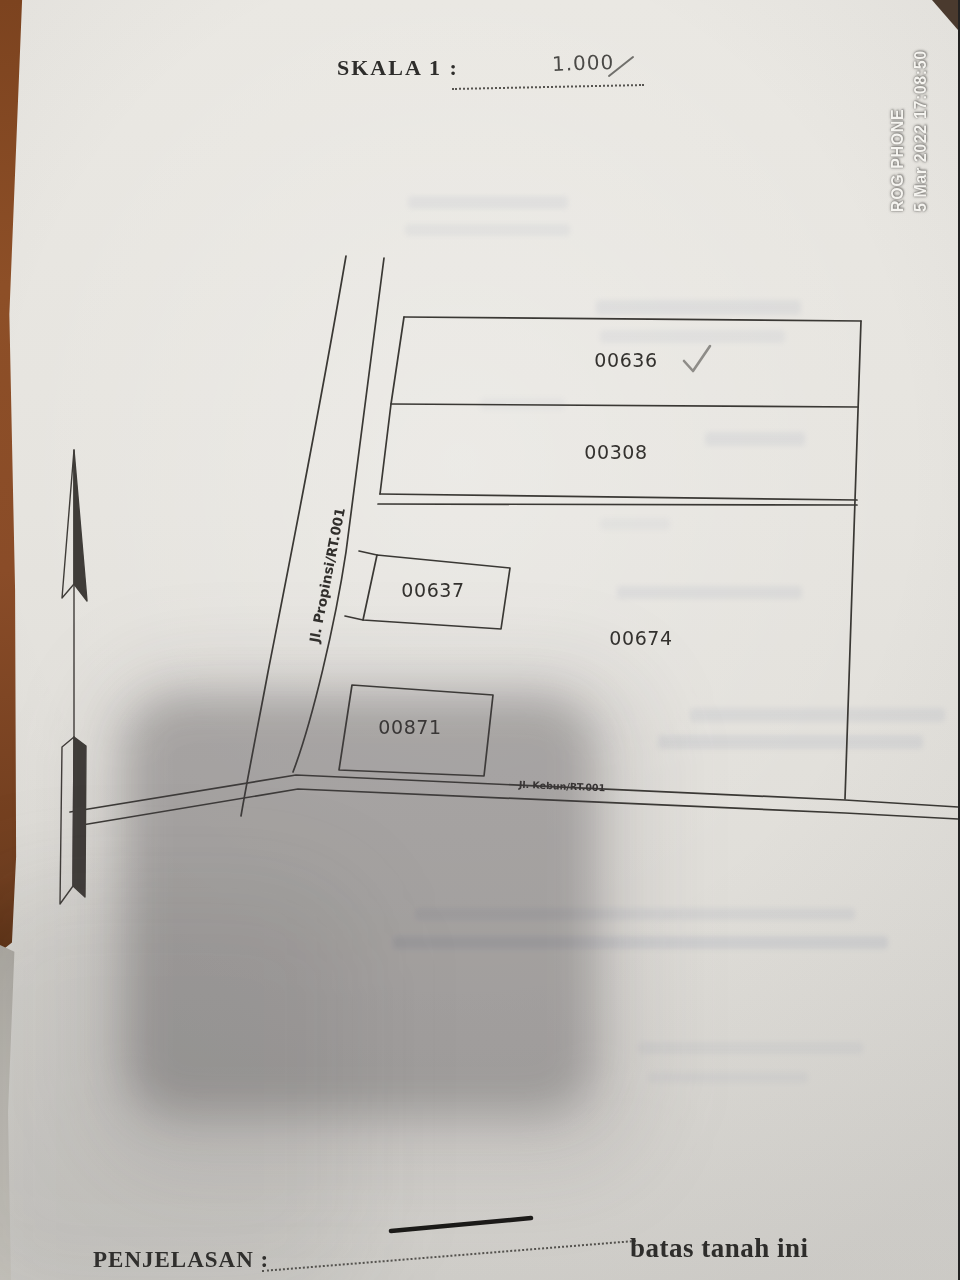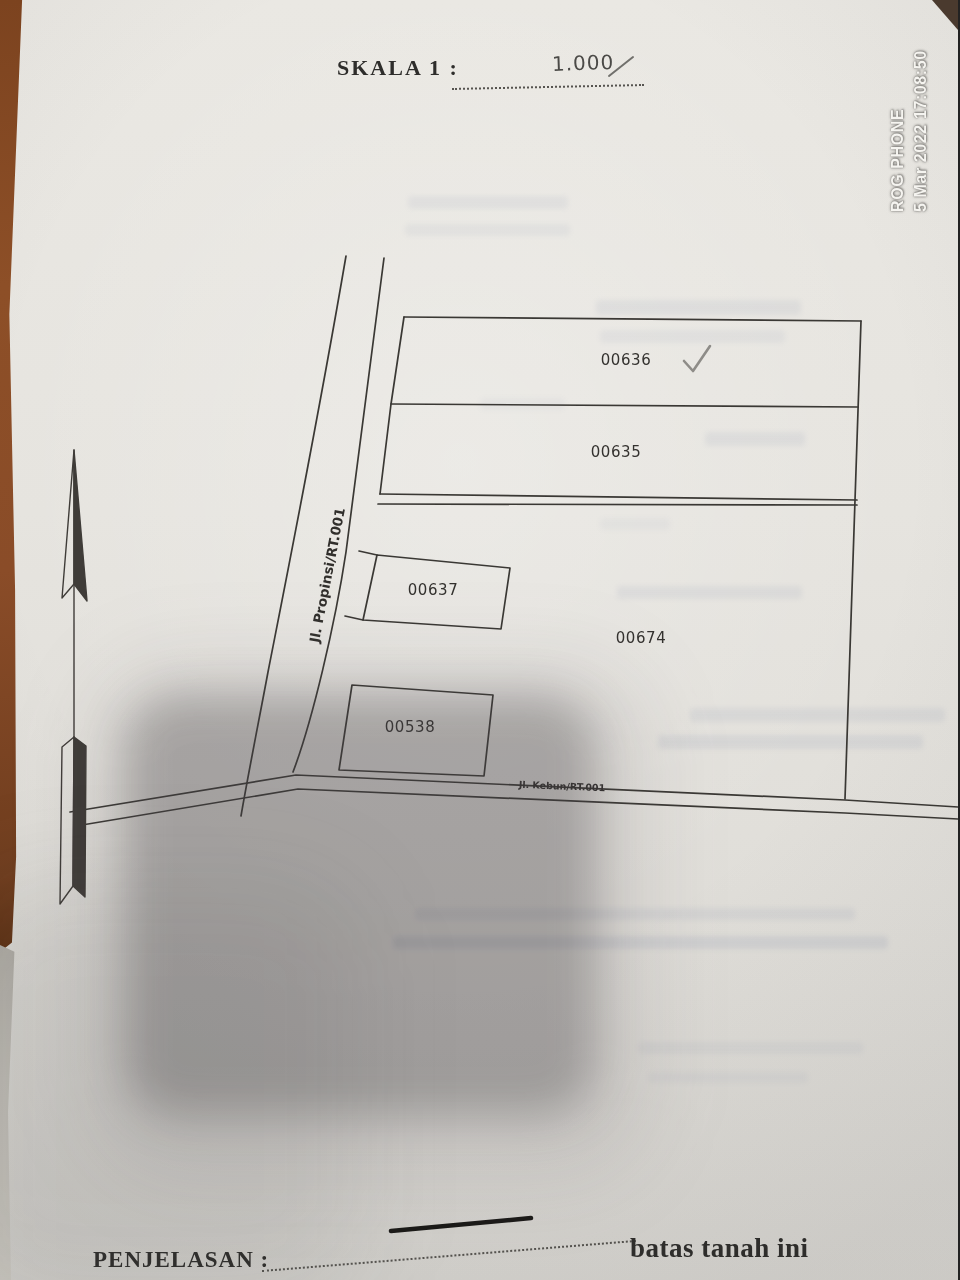--- a/index.html
+++ b/index.html
@@ -14,21 +14,21 @@
     background:linear-gradient(180deg,#7c431f 0%,#8d4f27 30%,#8a4c28 60%,#6f3d1e 92%,#5c3013 100%);
     clip-path:polygon(0 0,85% 0,36% 33%,58% 62%,62% 90%,46% 99%,0 100%);}
   .floor{position:absolute;left:0;top:945px;width:20px;height:335px;
     background:linear-gradient(180deg,#aeaba4 0%,#bcb9b2 40%,#c6c3bc 100%);
     clip-path:polygon(0 0,72% 2%,40% 50%,55% 100%,0 100%);}
   .corner-tr{position:absolute;right:0;top:0;width:26px;height:30px;background:#4a3a2e;
     clip-path:polygon(100% 0,0 0,100% 100%);}
   .heading{position:absolute;font-family:"Liberation Serif","DejaVu Serif",serif;
     font-weight:bold;color:#2e2d2b;white-space:nowrap;}
   .dotted{position:absolute;height:0;border-bottom:2px dotted #55534f;}
-  .lbl{position:absolute;transform:translate(-50%,-50%);font-size:15px;color:#34322f;
+  .lbl{position:absolute;transform:translate(-50%,-50%);font-size:19px;color:#34322f;
     letter-spacing:0.6px;white-space:nowrap;}
   .roadlbl{position:absolute;font-weight:bold;color:#312f2c;white-space:nowrap;}
   .ghost{position:absolute;border-radius:4px;filter:blur(2.6px);background:#7a86a4;}
   .shadow{position:absolute;pointer-events:none;}
   .watermark{position:absolute;left:886px;top:212px;width:206px;height:50px;
     transform-origin:left top;transform:rotate(-90deg);
     font-family:"Liberation Sans","DejaVu Sans",sans-serif;font-weight:bold;
     font-size:16px;line-height:23px;letter-spacing:0.6px;color:rgba(252,251,247,0.95);
     text-shadow:0 0 3px rgba(112,110,106,0.95),0 0 1px rgba(135,133,129,0.9),1px 1px 2px rgba(90,88,84,0.5);
     white-space:nowrap;}
@@ -95,23 +95,23 @@
     </g>
 
     <path d="M684,361 L693,371 L710,346" fill="none" stroke="#8e8c88" stroke-width="2.6" stroke-linecap="round" stroke-linejoin="round"></path>
 
     <path d="M609,76 L633,57" fill="none" stroke="#71706c" stroke-width="2" stroke-linecap="round"></path>
 
     <path d="M391,1231 L531,1218" fill="none" stroke="#1b1a18" stroke-width="4.5" stroke-linecap="round"></path>
   </svg>
 
   <div class="lbl" style="left:626px;top:360px;">00636</div>
-  <div class="lbl" style="left:616px;top:452px;">00635</div>
+  <div class="lbl" style="left:616px;top:452px;">00308</div>
   <div class="lbl" style="left:433px;top:590px;">00637</div>
-  <div class="lbl" style="left:410px;top:727px;">00538</div>
+  <div class="lbl" style="left:410px;top:727px;">00871</div>
   <div class="lbl" style="left:641px;top:638px;">00674</div>
 
   <div class="roadlbl" style="left:327px;top:575px;font-size:13.5px;transform:translate(-50%,-50%) rotate(-79deg);">Jl. Propinsi/RT.001</div>
   <div class="roadlbl" style="left:562px;top:786px;font-size:9.5px;transform:translate(-50%,-50%) rotate(2.2deg);">Jl. Kebun/RT.001</div>
 
   <div class="heading" style="left:93px;top:1247px;font-size:23px;letter-spacing:1px;">PENJELASAN :</div>
   <div class="dotted" style="left:262px;top:1270px;width:375px;transform:rotate(-4.6deg);transform-origin:left center;"></div>
   <div class="heading" style="left:630px;top:1233px;font-size:27px;letter-spacing:0.5px;">batas tanah ini</div>
 
   <div class="shadow" style="left:90px;top:660px;width:560px;height:520px;background:rgba(90,85,90,0.12);border-radius:90px;filter:blur(40px);"></div>

